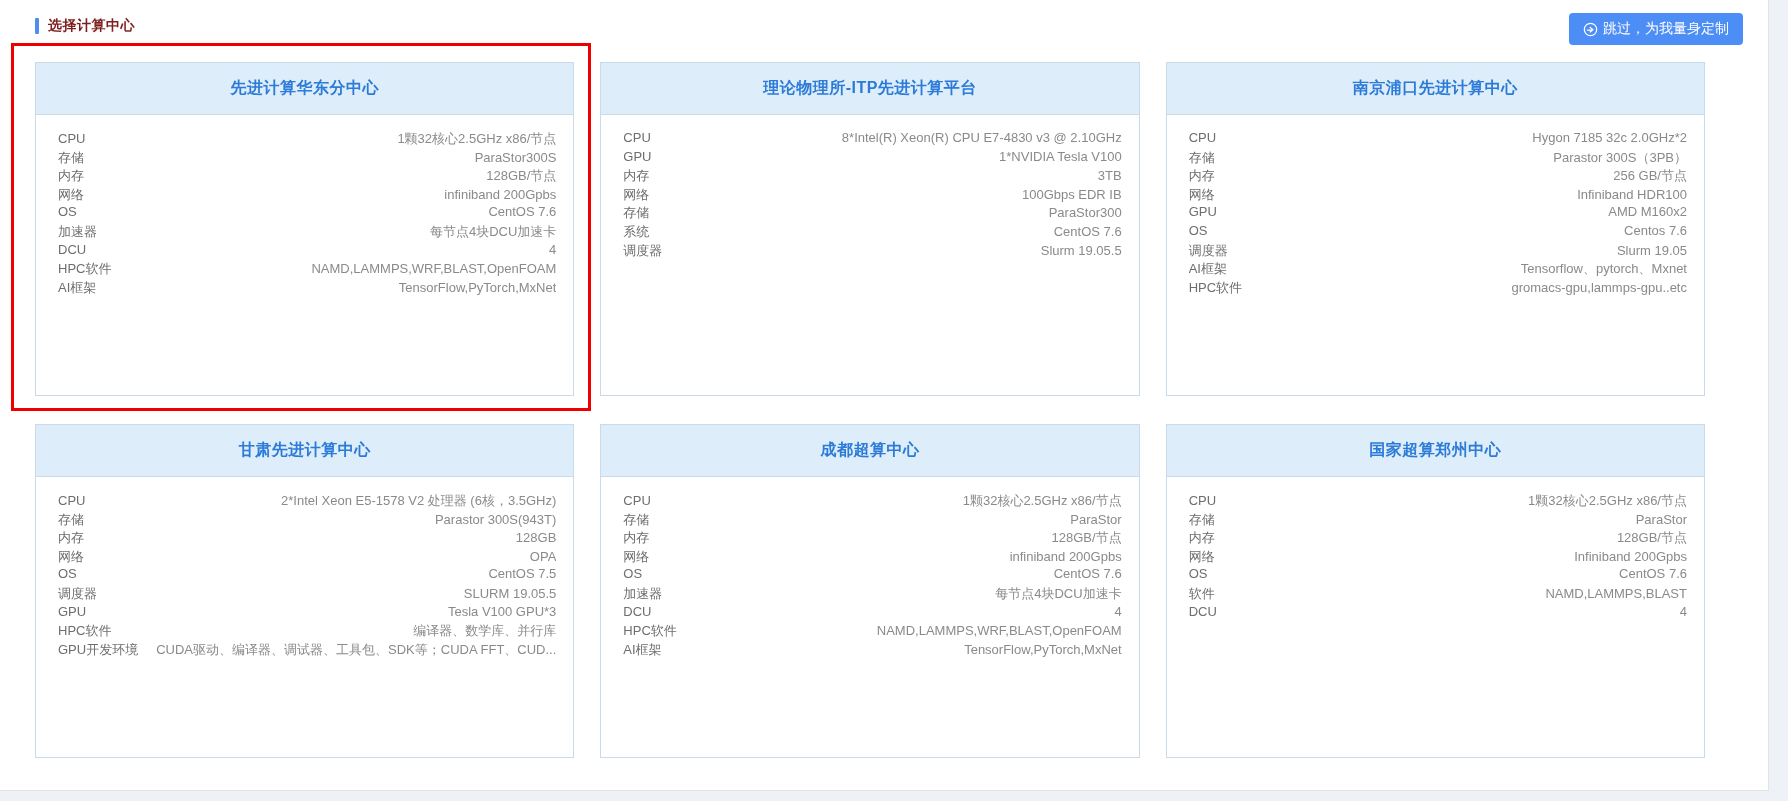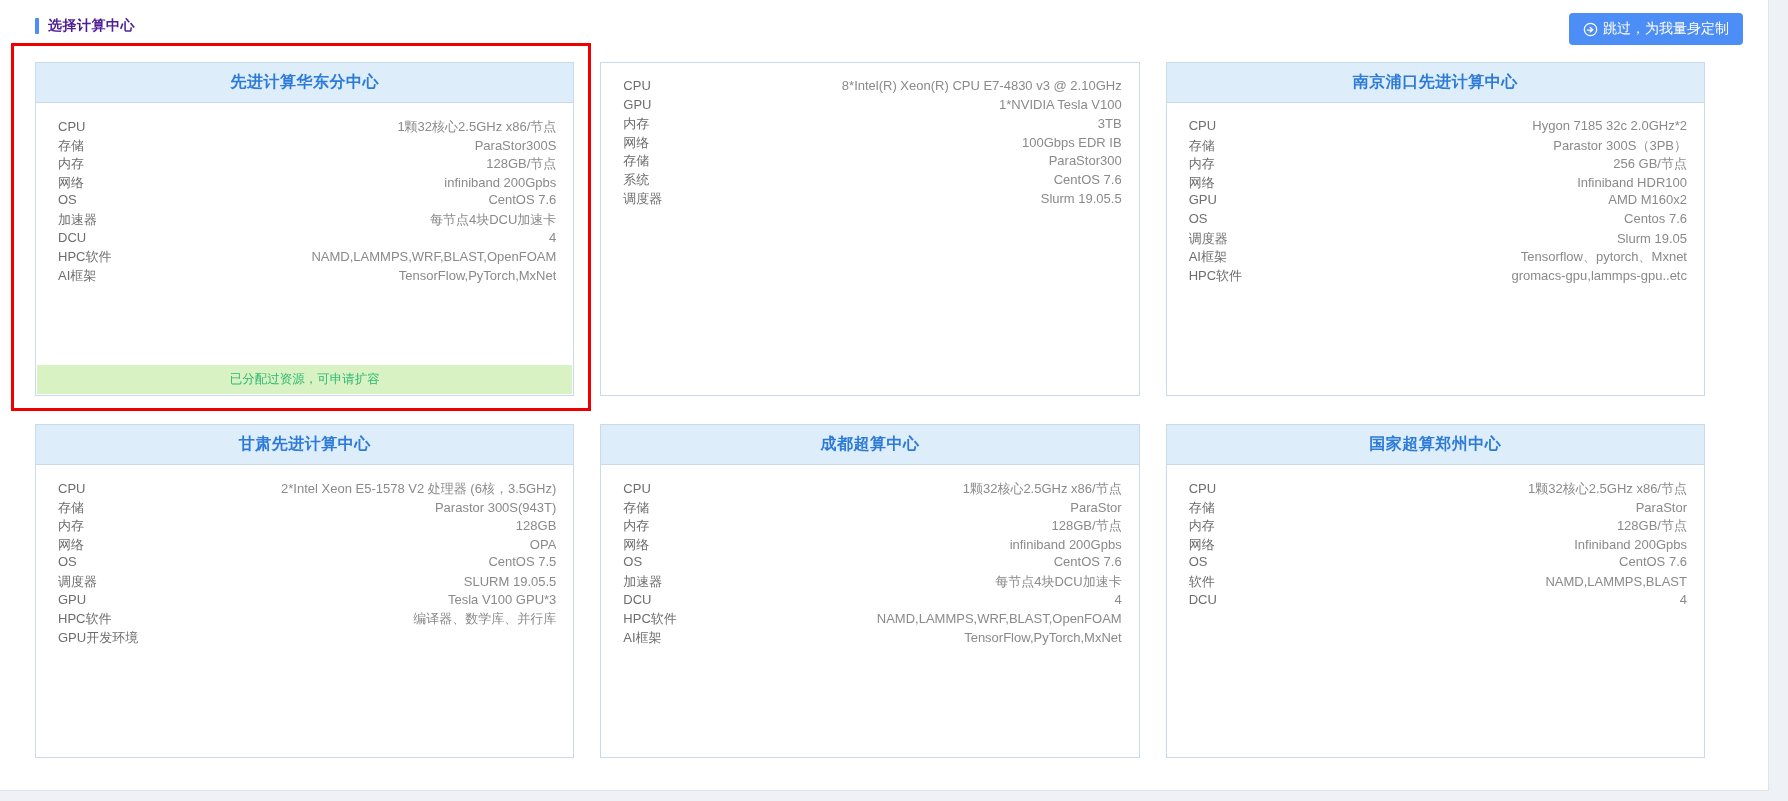--- a/index.html
+++ b/index.html
@@ -30,21 +30,21 @@
   }
   .section-header{
     display:flex;align-items:center;
     margin:16px 0 0 35px;height:20px;
   }
   .section-bar{
     width:4px;height:16px;background:var(--accent);
     margin-right:9px;border-radius:1px;
   }
   .section-title{
-    font-size:14px;color:#4c1d95;font-weight:600;letter-spacing:.5px;
+    font-size:14px;color:#7f1d1d;font-weight:600;letter-spacing:.5px;
   }
   .skip-button{
     position:absolute;top:13px;right:25px;
     height:32px;padding:0 14px;
     background:var(--accent);color:#fff;
     border:none;border-radius:4px;
     font-size:14px;font-family:inherit;
     display:flex;align-items:center;gap:5px;
     cursor:pointer;
   }
@@ -56,21 +56,21 @@
     column-gap:26px;row-gap:28px;
   }
   .card{
     position:relative;
     height:334px;
     background:#fff;
     border:1px solid var(--card-border);
     cursor:pointer;
   }
   .card-header{
-    height:40px;
+    height:52px;
     background:var(--header-bg);
     border-bottom:1px solid var(--card-border);
     display:flex;align-items:center;justify-content:center;
   }
   .card-title{
     font-size:16px;font-weight:bold;color:var(--title-blue);
     letter-spacing:.5px;
   }
   .card-body{
     padding:15px 17px 0 22px;
@@ -157,25 +157,27 @@
   <div class="spec-row">
     <span class="spec-label">HPC软件</span>
     <span class="spec-value">NAMD,LAMMPS,WRF,BLAST,OpenFOAM</span>
   </div>
 
   <div class="spec-row">
     <span class="spec-label">AI框架</span>
     <span class="spec-value">TensorFlow,PyTorch,MxNet</span>
   </div>
 </div>
-  <div class="card-banner">已分配过资源，可申请扩容</div>
         <div class="red-annotation"></div>
       </div>
 
   <div class="card">
+    <div class="card-header">
+      <span class="card-title">理论物理所-ITP先进计算平台</span>
+    </div>
     <div class="card-body">
   <div class="spec-row">
     <span class="spec-label">CPU</span>
     <span class="spec-value">8*Intel(R) Xeon(R) CPU E7-4830 v3 @ 2.10GHz</span>
   </div>
 
   <div class="spec-row">
     <span class="spec-label">GPU</span>
     <span class="spec-value">1*NVIDIA Tesla V100</span>
   </div>
@@ -299,20 +301,21 @@
     <span class="spec-value">Tesla V100 GPU*3</span>
   </div>
 
   <div class="spec-row">
     <span class="spec-label">HPC软件</span>
     <span class="spec-value">编译器、数学库、并行库</span>
   </div>
 
   <div class="spec-row">
     <span class="spec-label">GPU开发环境</span>
+    <span class="spec-value">CUDA驱动、编译器、调试器、工具包、SDK等；CUDA FFT、CUD...</span>
   </div>
 </div>
   </div>
 
   <div class="card">
     <div class="card-header">
       <span class="card-title">成都超算中心</span>
     </div>
     <div class="card-body">
   <div class="spec-row">

